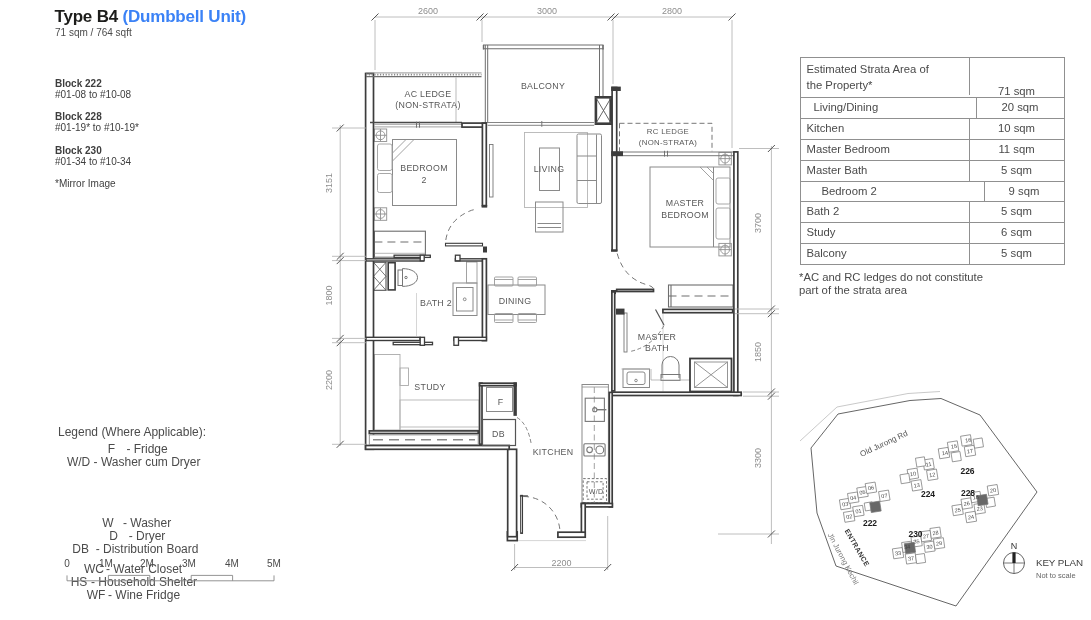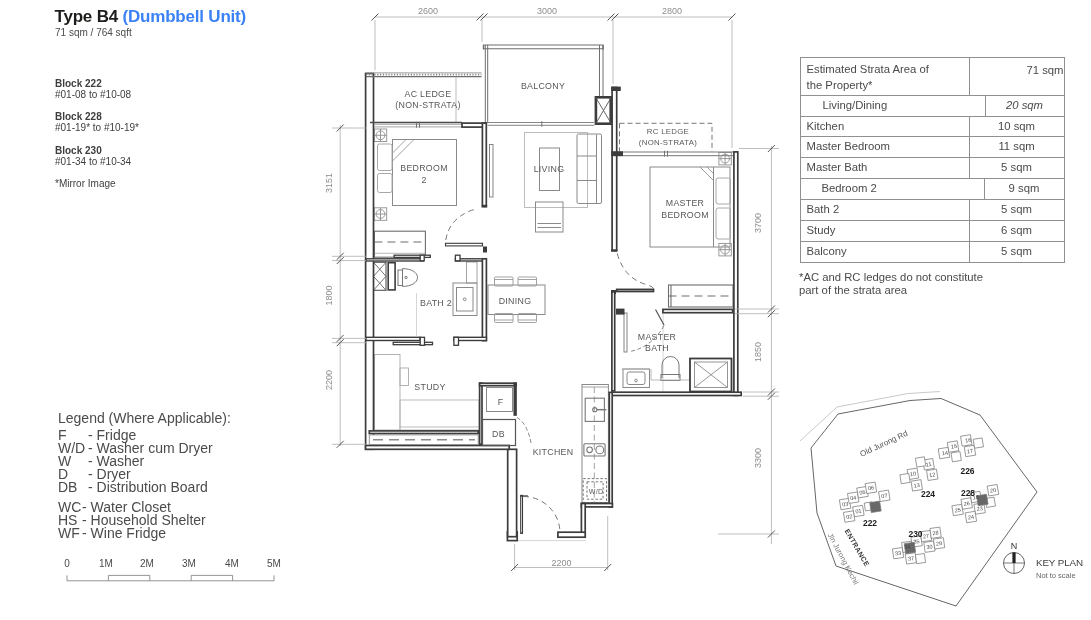--- a/index.html
+++ b/index.html
@@ -17,41 +17,41 @@
   <div class="abs" style="left:55px;top:27px;font-size:10px;color:#4b4b4b;">71 sqm / 764 sqft</div>
 
   <div class="abs" style="left:55px;top:78px;font-size:10px;color:#3e3e3e;"><b>Block 222</b><br>#01-08 to #10-08</div>
 
   <div class="abs" style="left:55px;top:111px;font-size:10px;color:#3e3e3e;"><b>Block 228</b><br>#01-19* to #10-19*</div>
 
   <div class="abs" style="left:55px;top:145px;font-size:10px;color:#3e3e3e;"><b>Block 230</b><br>#01-34 to #10-34</div>
 
   <div class="abs" style="left:55px;top:178px;font-size:10px;color:#3e3e3e;">*Mirror Image</div>
 
-  <div class="abs" style="left:58px;top:410px;font-size:14px;color:#4b4b4b;">
+  <div class="abs" style="left:58px;top:425px;font-size:12px;color:#4b4b4b;text-align:center;">
     <div style="height:17px;">Legend (Where Applicable):</div>
     <div style="height:13px;"><span style="display:inline-block;width:30px;">F</span>- Fridge</div>
     <div style="height:13px;"><span style="display:inline-block;width:30px;">W/D</span>- Washer cum Dryer</div>
-    <div style="height:13px;"><span style="display:inline-block;width:30px;">W</span>- Washer</div>
+    <div style="height:13px;margin-top:48px;"><span style="display:inline-block;width:30px;">W</span>- Washer</div>
     <div style="height:13px;"><span style="display:inline-block;width:30px;">D</span>- Dryer</div>
     <div style="height:13px;"><span style="display:inline-block;width:30px;">DB</span>- Distribution Board</div>
     <div style="height:7px;"></div>
     <div style="height:13px;"><span style="display:inline-block;width:24px;">WC</span>- Water Closet</div>
     <div style="height:13px;"><span style="display:inline-block;width:24px;">HS</span>- Household Shelter</div>
     <div style="height:13px;"><span style="display:inline-block;width:24px;">WF</span>- Wine Fridge</div>
   </div>
 
   <div class="abs" style="left:799.5px;top:57px;width:263px;border:1.3px solid #909090;color:#4a4a4a;font-size:11.3px;background:#fff;">
     <div style="display:flex;border-bottom:1px solid #909090;font-weight:normal;">
       <div style="width:162px;height:32.7px;padding:4px 0 0 6px;border-right:1px solid #909090;line-height:15.5px;">Estimated Strata Area of<br>the Property*</div>
-      <div style="flex:1;text-align:right;padding-top:6px;">71 sqm</div>
+      <div style="flex:1;text-align:center;padding-top:6px;margin-top:21px;">71 sqm</div>
     </div>
     <div style="display:flex;border-bottom:1px solid #909090;">
-        <div style="width:162px;height:19.9px;line-height:19.9px;padding-left:22px;border-right:1px solid #909090;">Living/Dining</div>
-        <div style="flex:1;height:19.9px;line-height:19.9px;text-align:center;font-style:italic;">20 sqm</div>
+        <div style="width:162px;height:19.9px;line-height:19.9px;padding-left:13px;border-right:1px solid #909090;">Living/Dining</div>
+        <div style="flex:1;height:19.9px;line-height:19.9px;text-align:center;">20 sqm</div>
       </div>
     <div style="display:flex;border-bottom:1px solid #909090;">
         <div style="width:162px;height:19.9px;line-height:19.9px;padding-left:6px;border-right:1px solid #909090;">Kitchen</div>
         <div style="flex:1;height:19.9px;line-height:19.9px;text-align:center;">10 sqm</div>
       </div>
     <div style="display:flex;border-bottom:1px solid #909090;justify-content:center;">
         <div style="width:162px;height:19.9px;line-height:19.9px;padding-left:6px;border-right:1px solid #909090;">Master Bedroom</div>
         <div style="flex:1;height:19.9px;line-height:19.9px;text-align:center;">11 sqm</div>
       </div>
     <div style="display:flex;border-bottom:1px solid #909090;">

